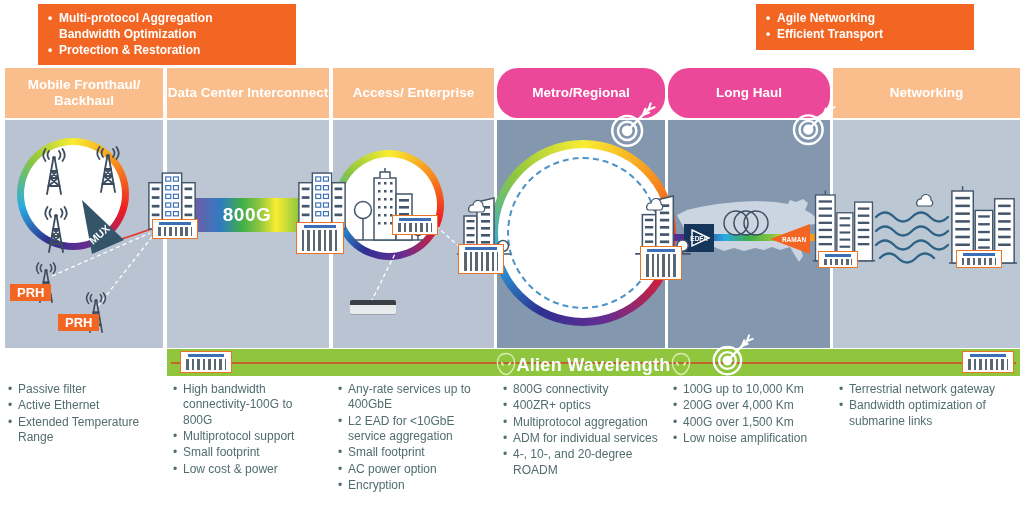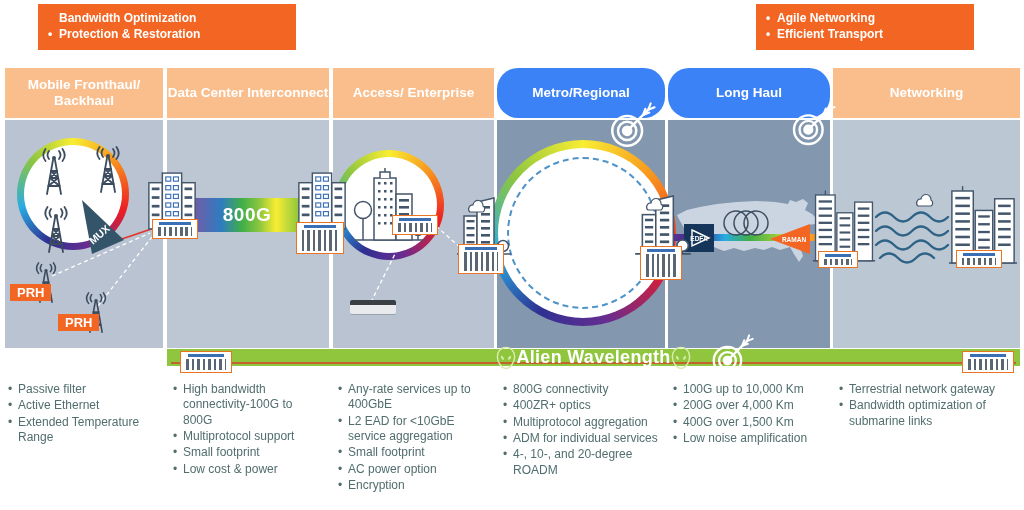--- a/index.html
+++ b/index.html
@@ -12,21 +12,21 @@
   .callout ul{margin:0;padding:0;list-style:none;font-size:12px;font-weight:bold;line-height:1.32;}
   .callout li{padding-left:13px;position:relative;}
   .callout li::before{content:"\2022";position:absolute;left:2px;}
   .callout li.nobullet::before{content:"";}
 
   
   .header{position:absolute;top:68px;height:50px;z-index:10;display:flex;align-items:center;
           justify-content:center;text-align:center;color:#fff;font-weight:bold;
           font-size:13.5px;line-height:1.2;}
   .header.peach{background:#FABE8D;}
-  .header.orange{background:#3b82f6;border-radius:21px;}
+  .header.orange{background:#ec4899;border-radius:21px;}
 
   
   .panel{position:absolute;top:120px;height:228px;z-index:1;}
 
   
   .ring{position:absolute;border-radius:50%;z-index:2;
         background:conic-gradient(#f9ed32,#f7941e 14%,#ed1c24 30%,#662d91 46%,
                    #2e3192 58%,#29abe2 71%,#8dc63f 86%,#f9ed32);}
   .ring::after{content:"";position:absolute;inset:7px;background:#fff;border-radius:50%;}
   .ring.big::after{inset:8px;}
@@ -48,22 +48,22 @@
   .band-label{position:absolute;left:195px;top:198px;width:104px;height:34px;z-index:4;
               display:flex;align-items:center;justify-content:center;color:#fff;
               font-weight:bold;font-size:19px;letter-spacing:.5px;}
   .prh{position:absolute;z-index:5;background:#F26522;color:#fff;font-weight:bold;
        font-size:13px;padding:1px 7px;}
   .cpe{position:absolute;left:350px;top:300px;width:46px;height:14px;z-index:4;border-radius:2px;
        background:linear-gradient(#3a3f45 0 36%,#e9eaec 36% 100%);
        box-shadow:0 1px 0 #9aa3ad;}
 
   
-  .banner{position:absolute;left:167px;top:349px;width:853px;height:17px;background:#8FC63E;
-          z-index:6;display:flex;align-items:center;justify-content:center;}
+  .banner{position:absolute;left:167px;top:349px;width:853px;height:27px;background:#8FC63E;
+          z-index:6;display:flex;align-items:flex-end;justify-content:center;}
   .banner .hline{position:absolute;left:4px;right:4px;top:13px;height:1.6px;background:#C4622D;}
   .banner-label{color:#fff;font-weight:bold;font-size:18px;letter-spacing:.3px;
                 position:relative;z-index:2;}
   .banner svg{position:relative;z-index:2;}
 
   
   .target{position:absolute;z-index:12;}
 
   
   .features{position:absolute;top:382px;z-index:8;color:#516D6D;font-size:12px;line-height:1.28;}
@@ -71,20 +71,21 @@
   .features li{padding-left:10px;position:relative;margin-bottom:1px;}
   .features li::before{content:"\2022";position:absolute;left:0;}
 </style>
 </head>
 <body>
 
 <div id="stage">
 
   <div class="callout" style="left:38px;width:238px;">
     <ul>
+        <li>Multi-protocol Aggregation</li>
         <li class="nobullet">Bandwidth Optimization</li>
         <li>Protection &amp; Restoration</li>
       </ul>
   </div>
   <div class="callout" style="left:756px;width:198px;">
     <ul>
         <li>Agile Networking</li>
         <li>Efficient Transport</li>
       </ul>
   </div>

